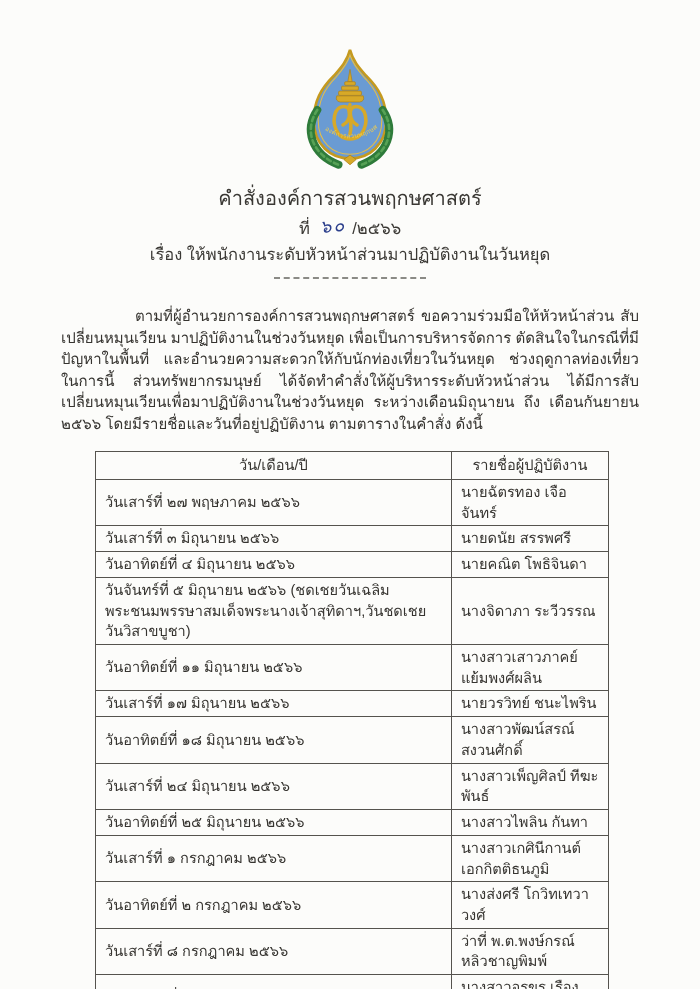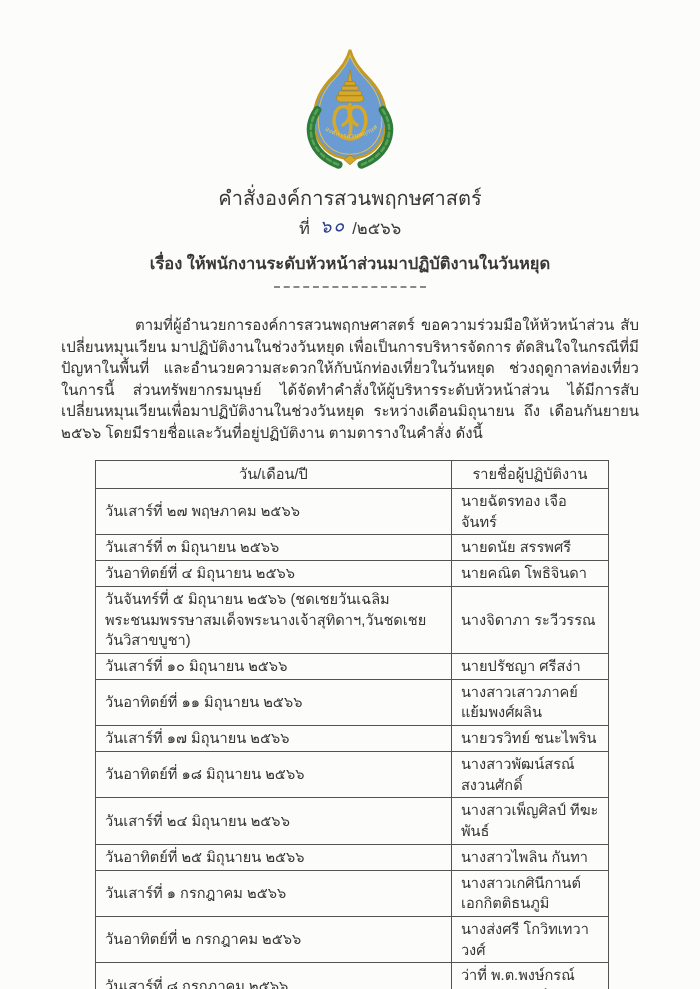--- a/index.html
+++ b/index.html
@@ -11,21 +11,21 @@
   }
   .seal-wrap { display:flex; justify-content:center; padding-top:46px; }
   .title-block { text-align:center; margin-top:10px; line-height:1.45; }
   .title-line { font-size:20px; color:#3a3834; }
   .order-no-line { font-size:16.5px; color:#3a3834; margin-top:2px; }
   .handwritten {
     display:inline-block; color:#2c3f8c; font-size:18px;
     transform:rotate(-6deg) translateY(-2px);
     font-style:italic; letter-spacing:2px; margin:0 6px 0 10px;
   }
-  .subject-line { font-size:16.5px; color:#3a3834; margin-top:11px;font-weight:bold; }
+  .subject-line { font-size:16.5px; color:#3a3834; margin-top:2px; }
   .separator {
     width:152px; margin:10px auto 0 auto;
     border-top:2px dashed #8a8a85; height:0;
   }
   .body-para {
     width:578px; margin:26px auto 16px auto;
     font-size:15px; line-height:21.5px; text-align:justify;
     text-indent:74px; color:#363430;
   }
   .roster { margin:17px 0 0 95px; border-collapse:collapse; width:514px; table-layout:fixed; }
@@ -116,24 +116,20 @@
         <tr>
           <td class="col-date">วันอาทิตย์ที่ ๔ มิถุนายน ๒๕๖๖</td>
           <td class="col-name">นายคณิต โพธิจินดา</td>
         </tr>
 
         <tr>
           <td class="col-date">วันจันทร์ที่ ๕ มิถุนายน ๒๕๖๖ (ชดเชยวันเฉลิมพระชนมพรรษาสมเด็จพระนางเจ้าสุทิดาฯ,วันชดเชยวันวิสาขบูชา)</td>
           <td class="col-name">นางจิดาภา  ระวีวรรณ</td>
         </tr>
 
-        <tr>
-          <td class="col-date">วันเสาร์ที่ ๑๐ มิถุนายน ๒๕๖๖</td>
-          <td class="col-name">นายปรัชญา  ศรีสง่า</td>
-        </tr>
 
         <tr>
           <td class="col-date">วันอาทิตย์ที่ ๑๑ มิถุนายน ๒๕๖๖</td>
           <td class="col-name">นางสาวเสาวภาคย์  แย้มพงศ์ผลิน</td>
         </tr>
 
         <tr>
           <td class="col-date">วันเสาร์ที่ ๑๗ มิถุนายน ๒๕๖๖</td>
           <td class="col-name">นายวรวิทย์  ชนะไพริน</td>
         </tr>

